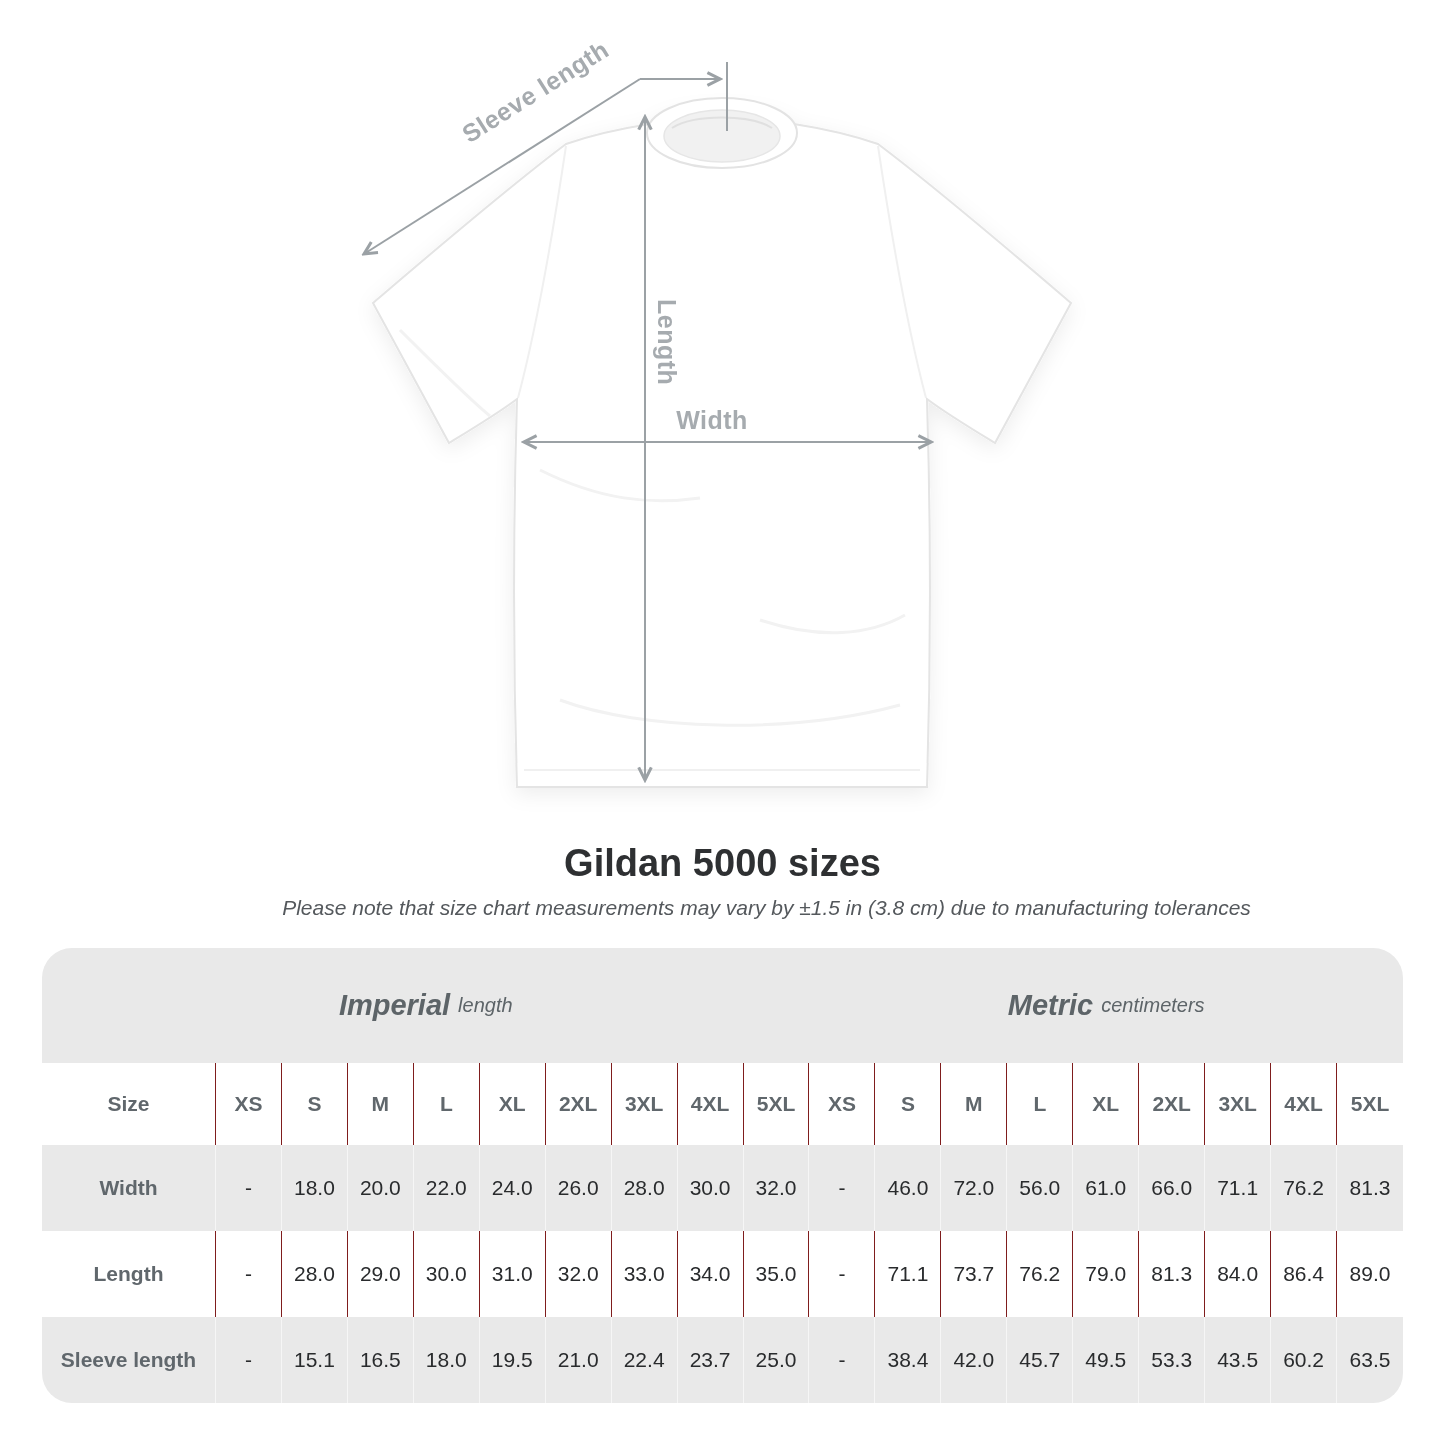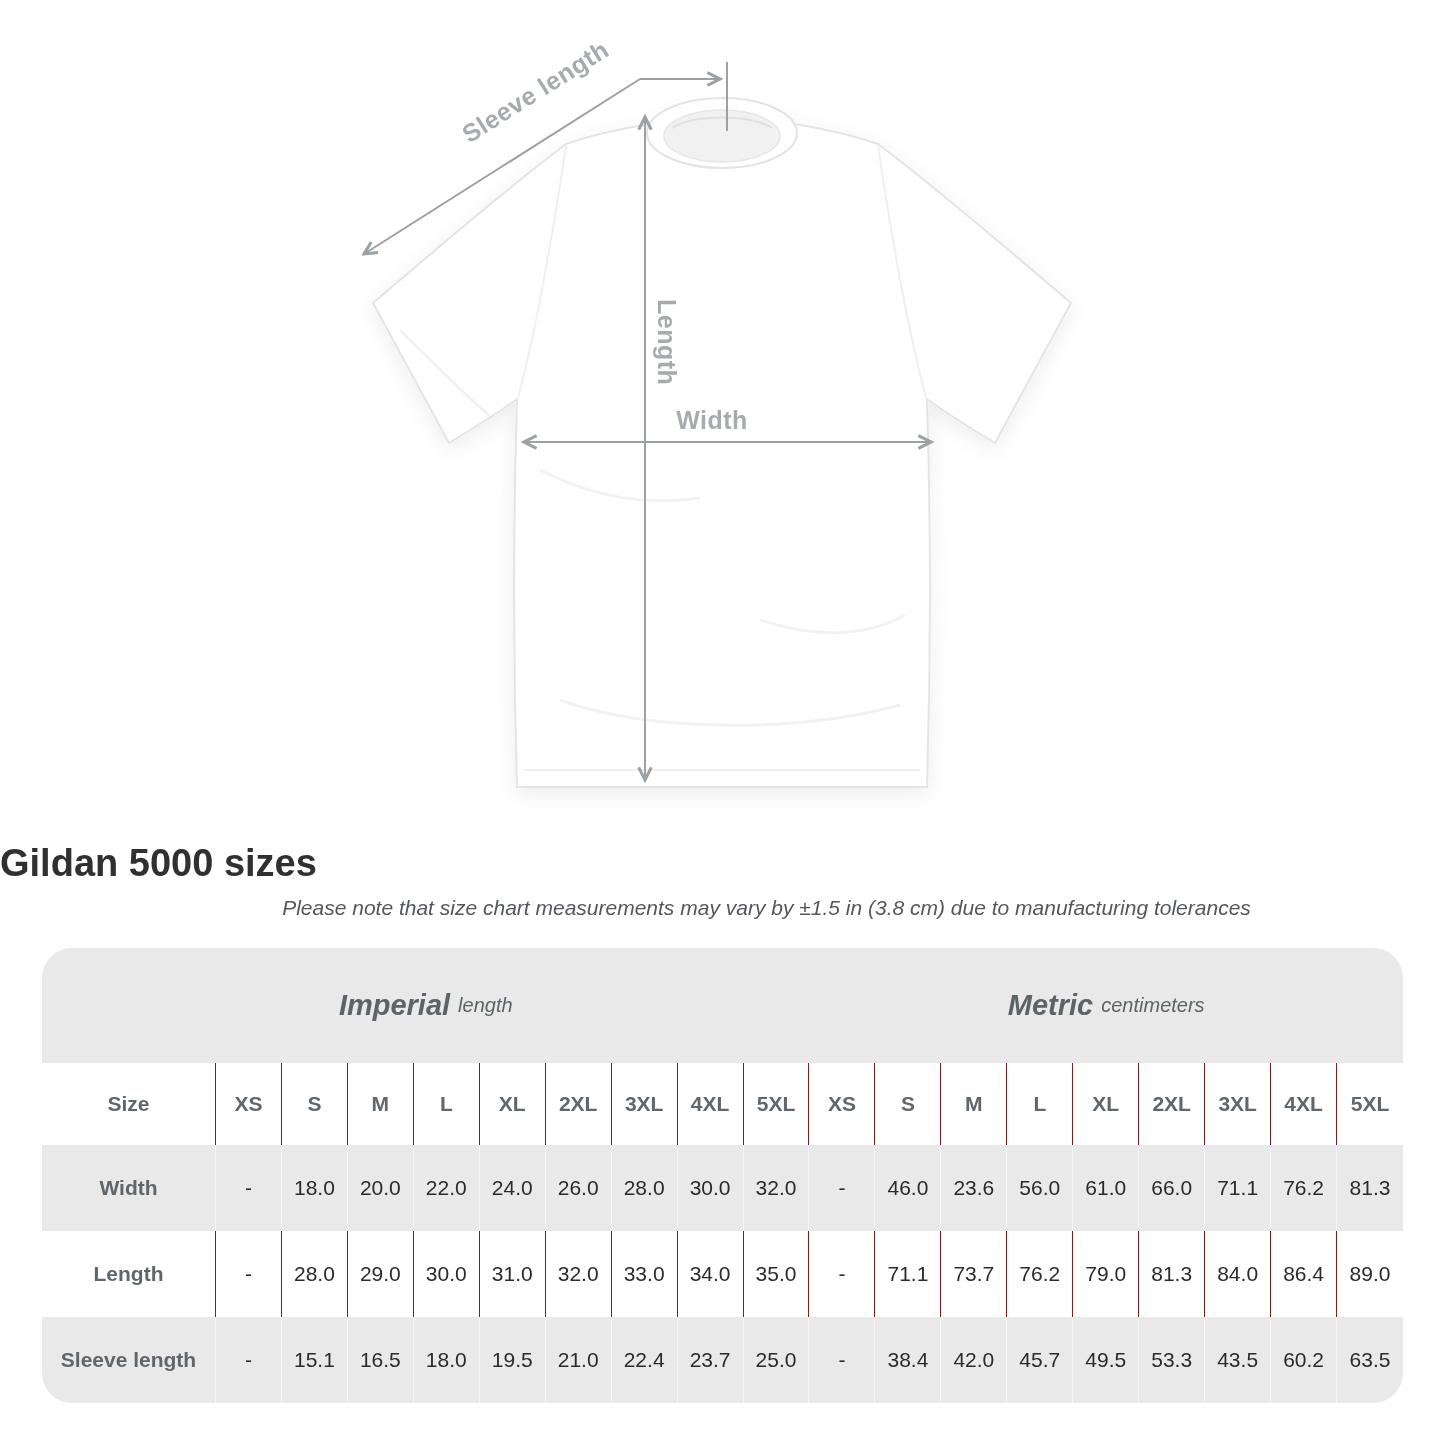--- a/index.html
+++ b/index.html
@@ -2,21 +2,21 @@
 <html><head>
 <meta charset="utf-8">
 <style>
   html,body{margin:0;padding:0;background:#fff;}
   .stage{
     position:relative;width:1445px;height:1445px;background:#ffffff;overflow:hidden;
     font-family:"Liberation Sans",sans-serif;
   }
   
   .title{
-    position:absolute;top:842px;left:0;width:100%;text-align:left;
+    position:absolute;top:842px;left:0;width:100%;text-align:center;
     font-size:38px;font-weight:bold;color:#2e3032;
   }
   .subtitle{
     position:absolute;top:896px;left:0;width:100%;text-align:center;
     font-size:21px;font-style:italic;color:#54585c;margin-left:44px;
   }
   
   .table-card{
     position:absolute;left:42px;top:948px;width:1361px;height:455px;
     border-radius:30px;overflow:hidden;background:#ffffff;
@@ -138,21 +138,21 @@
     <div class="cell row-gray sep val">18.0</div>
     <div class="cell row-gray sep val">20.0</div>
     <div class="cell row-gray sep val">22.0</div>
     <div class="cell row-gray sep val">24.0</div>
     <div class="cell row-gray sep val">26.0</div>
     <div class="cell row-gray sep val">28.0</div>
     <div class="cell row-gray sep val">30.0</div>
     <div class="cell row-gray sep val">32.0</div>
     <div class="cell row-gray sep val">-</div>
     <div class="cell row-gray sep val">46.0</div>
-    <div class="cell row-gray sep val">23.6</div>
+    <div class="cell row-gray sep val">72.0</div>
     <div class="cell row-gray sep val">56.0</div>
     <div class="cell row-gray sep val">61.0</div>
     <div class="cell row-gray sep val">66.0</div>
     <div class="cell row-gray sep val">71.1</div>
     <div class="cell row-gray sep val">76.2</div>
     <div class="cell row-gray val">81.3</div>
 
     <div class="cell row-white sep rowlabel">Length</div>
     <div class="cell row-white sep val">-</div>
     <div class="cell row-white sep val">28.0</div>

